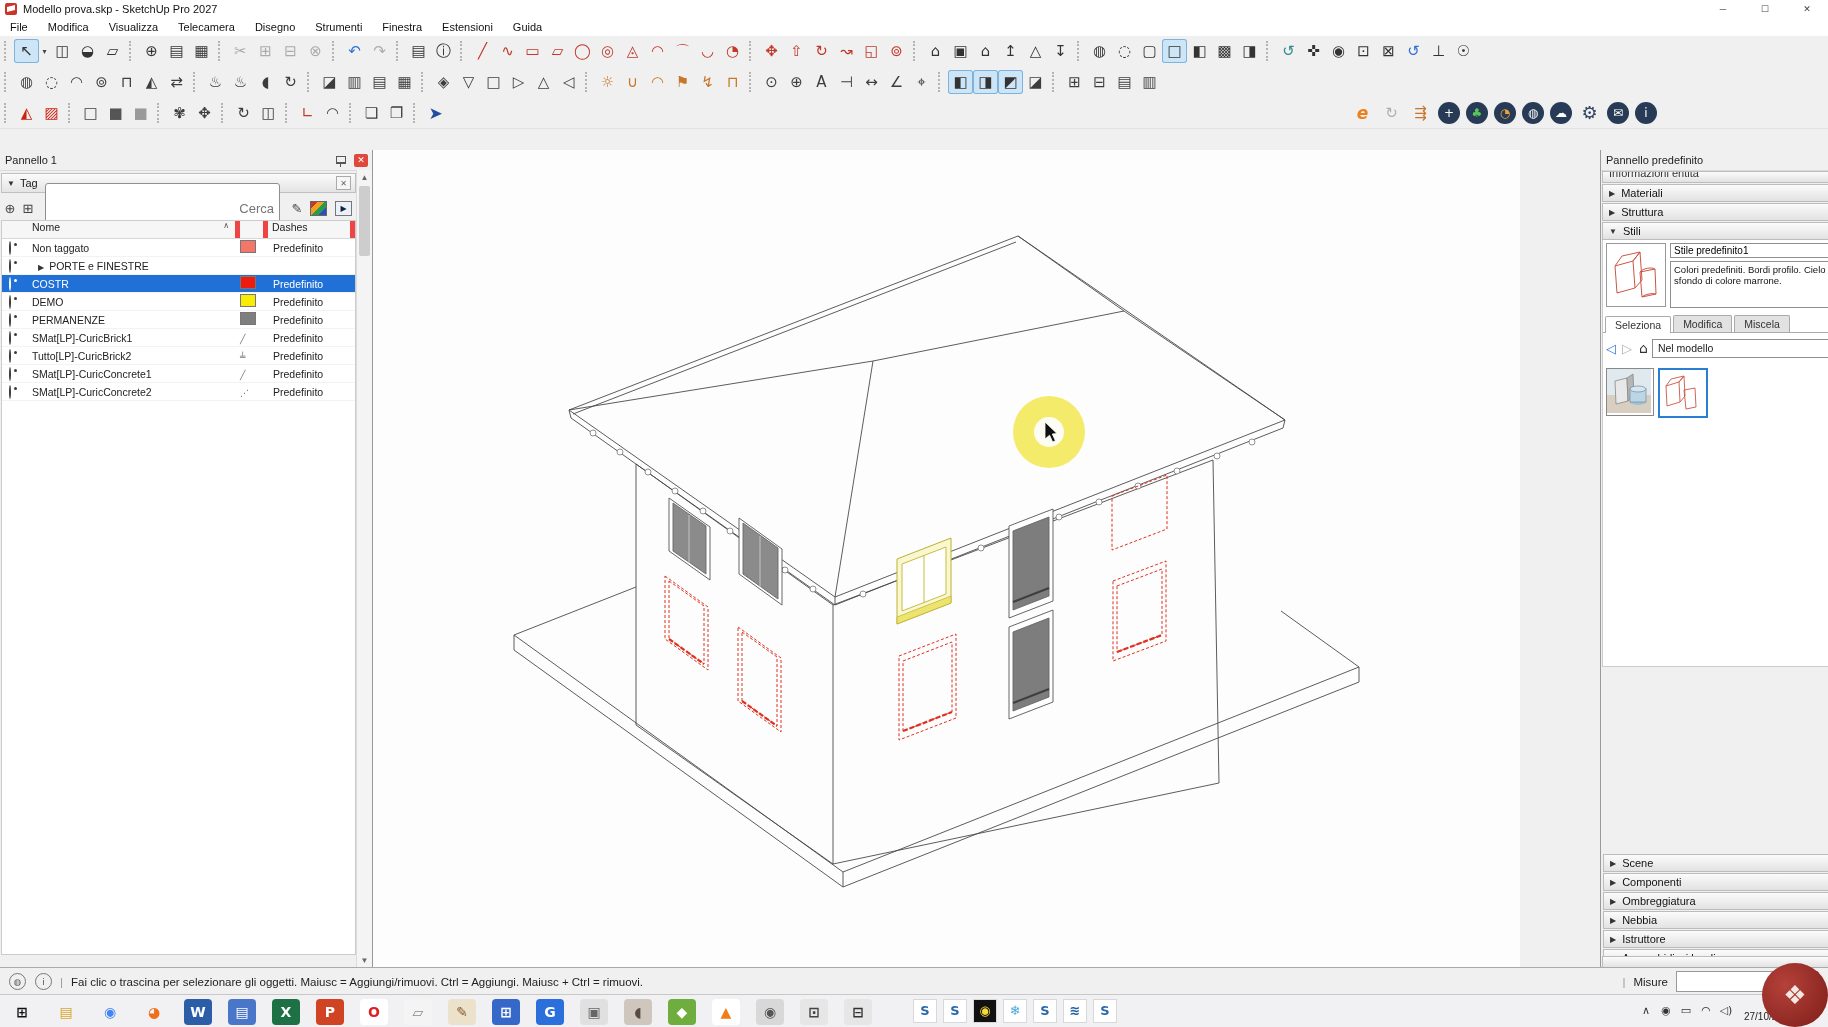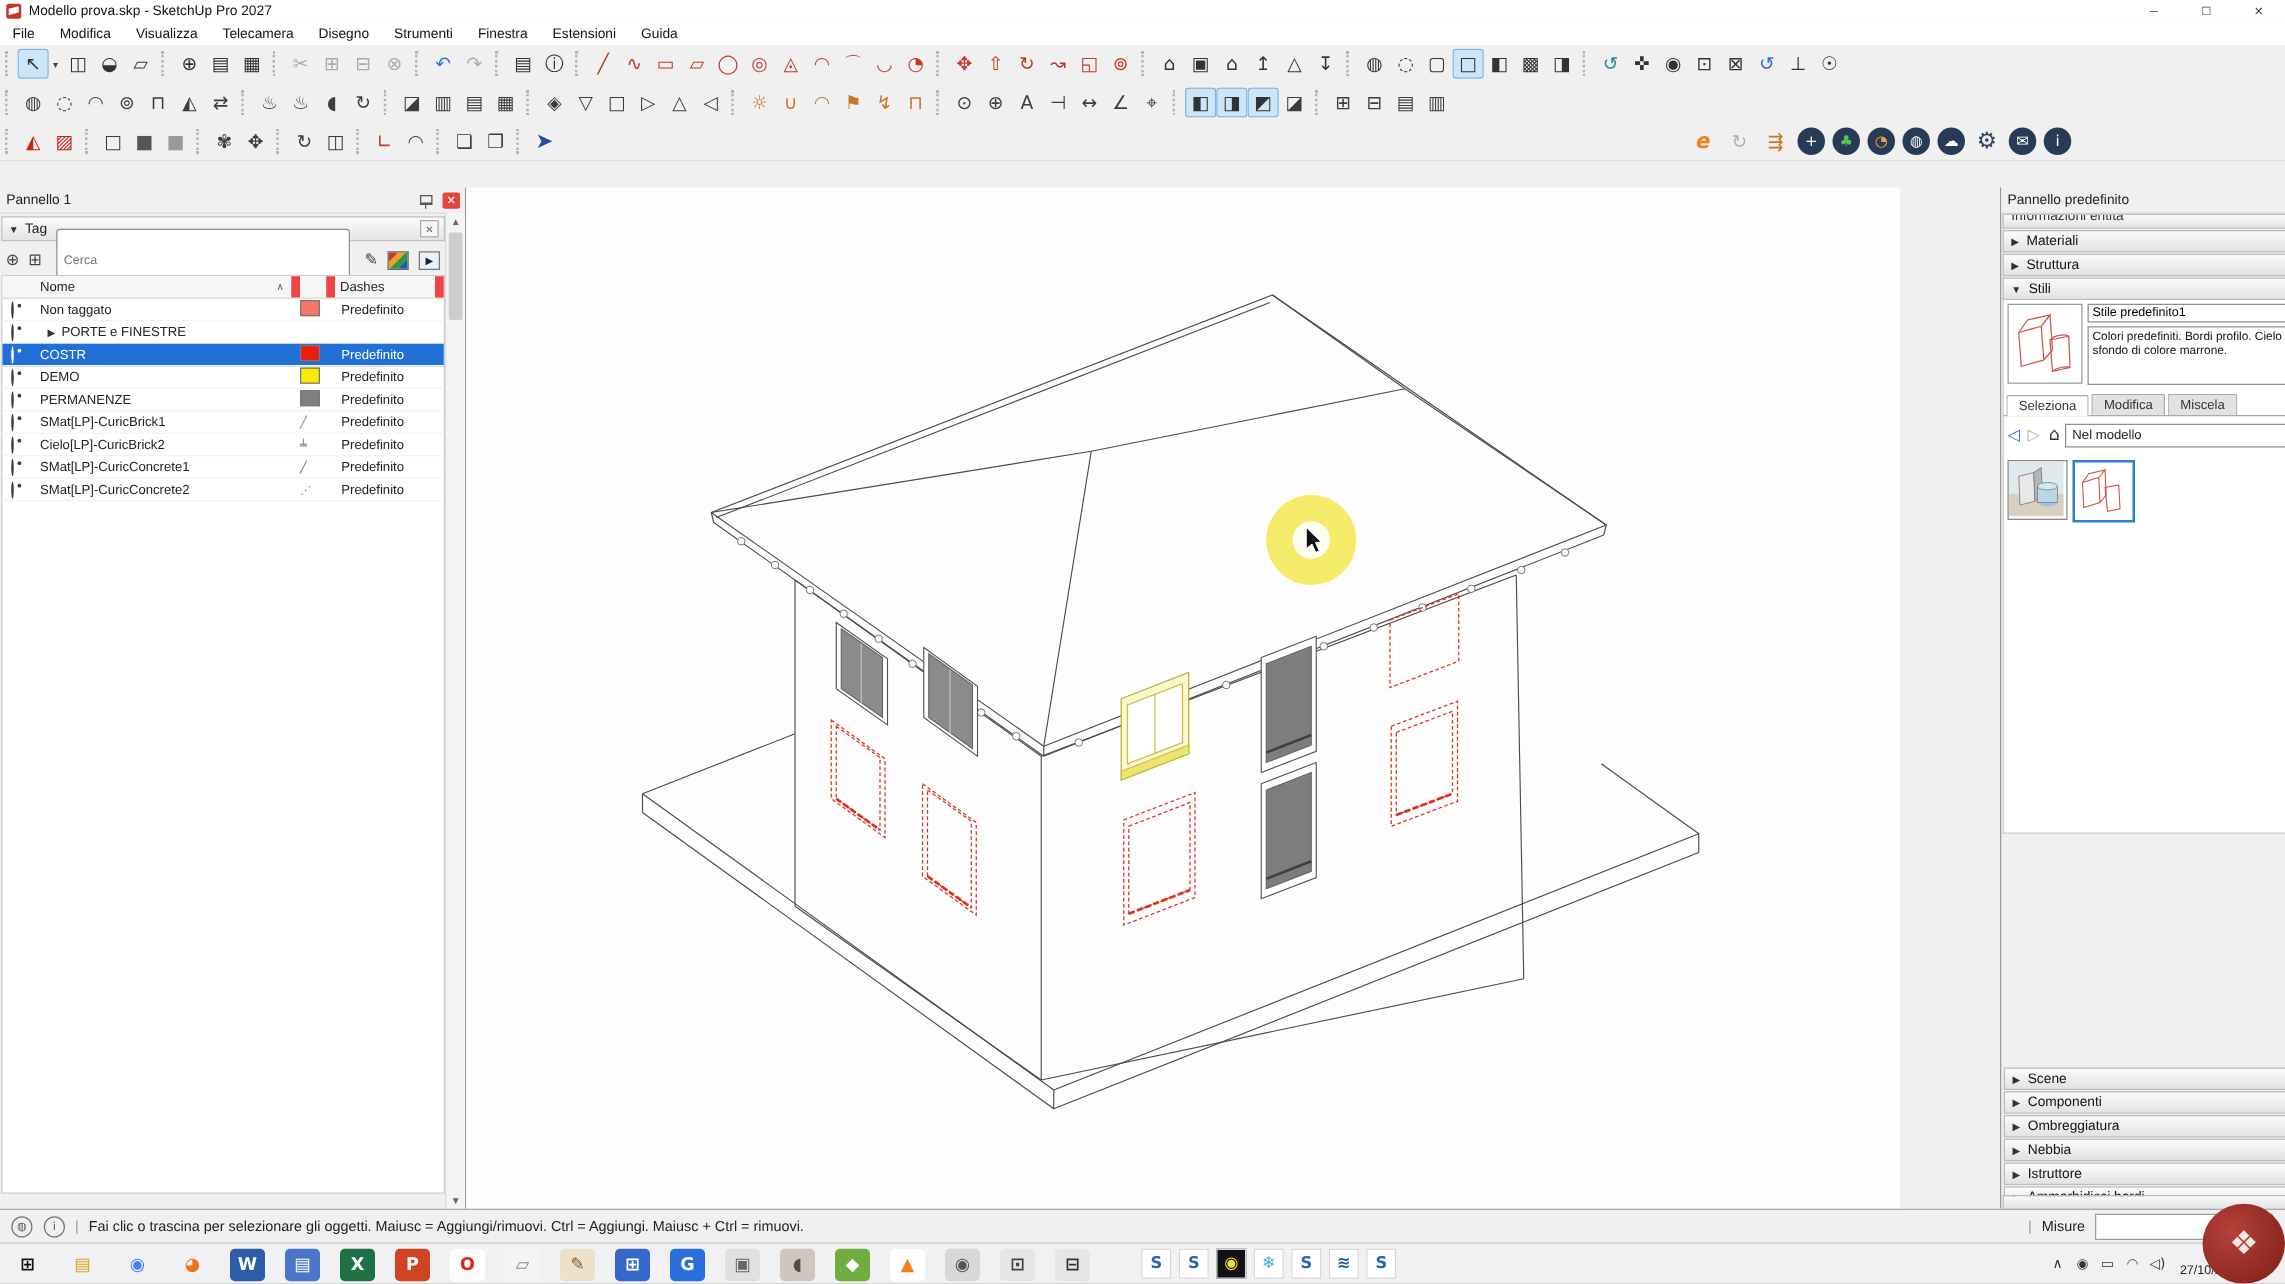--- a/index.html
+++ b/index.html
@@ -50,27 +50,27 @@
   .secbar .arr{font-size:8px;color:#333;margin-right:6px;}
   .vscroll{position:absolute;top:20px;bottom:0;width:15px;right:0;background:#f4f4f4;border-left:1px solid #dcdcdc;}
   .vscroll .sa{position:absolute;left:0;width:15px;height:14px;display:flex;align-items:center;justify-content:center;font-size:8px;color:#666;}
   .vscroll .thumb{position:absolute;left:2px;width:11px;background:#cdcdcd;border-radius:2px;}
   
   .leftpanel{left:0;top:150px;width:372px;height:817px;background:#f0f0f0;border-right:1px solid #999;}
   .tagbar{height:18px;margin:2px 16px 0 1px;background:linear-gradient(#fbfbfb,#e4e4e4);border:1px solid #c0c0c0;display:flex;align-items:center;font-size:11px;padding-left:5px;}
   .tagbar .arr{font-size:8px;margin-right:5px;color:#333;}
   .tagtools{height:26px;margin:2px 16px 0 1px;display:flex;align-items:center;background:#f0f0f0;}
   .ticon{width:18px;height:18px;display:flex;align-items:center;justify-content:center;font-size:13px;color:#444;font-family:"DejaVu Sans",sans-serif;}
-  .search{flex:1;height:16px;margin:0 8px;border:1px solid #8f8f8f;border-radius:3px;background:#fff;font-size:10px;padding:16px 5px;color:#333;font-family:"Liberation Sans",sans-serif;}
+  .search{flex:1;height:16px;margin:0 8px;border:1px solid #8f8f8f;border-radius:3px;background:#fff;font-size:13px;padding:16px 5px;color:#333;font-family:"Liberation Sans",sans-serif;text-align:right;}
   .swatches-ico{width:15px;height:13px;background:linear-gradient(135deg,#cc3333 25%,#f0a020 25% 50%,#2a9a50 50% 75%,#2a50c0 75%);border:1px solid #666;margin:0 4px;}
   .detailfly{width:15px;height:13px;border:1px solid #777;background:#eaf1fb;color:#123;font-size:8px;display:flex;align-items:center;justify-content:center;margin:0 4px;}
   .tagtable{position:absolute;left:1px;right:16px;top:70px;bottom:12px;background:#fff;border:1px solid #ccc;font-size:10.5px;}
   .trow{display:grid;grid-template-columns:26px 212px 28px 1fr;height:17px;align-items:center;border-bottom:1px solid #f3f3f3;}
   .trow.header{background:#f6f6f6;border-bottom:1px solid #d8d8d8;color:#222;}
-  .trow.header .hc{display:flex;align-items:center;height:17px;border-right:7px solid #ef4444;padding-left:4px;}
+  .trow.header .hc{display:flex;height:17px;border-right:5px solid #ef4444;padding-left:4px;}
   .trow.sel{background:#2170d8;color:#fff;}
   .eye{width:12px;height:8px;border:1px solid #3c3c3c;border-radius:50%;position:relative;margin-left:7px;}
   .eye::after{content:"";position:absolute;left:3.5px;top:1.5px;width:3px;height:3px;background:#3c3c3c;border-radius:50%;}
   .trow.sel .eye{border-color:#fff;} .trow.sel .eye::after{background:#fff;}
   .swatch{width:14px;height:11px;border:1px solid #777;}
   .dashpat{font-size:9px;color:#777;font-family:"DejaVu Sans",sans-serif;}
   .foldarr{font-size:8px;margin:0 5px 0 10px;color:#333;}
   
   .canvas{left:373px;top:150px;width:1147px;height:817px;background:#fdfdfd;}
   
@@ -357,21 +357,21 @@
             <span style="padding-left: 5px;">Predefinito</span>
           </div>
           <div class="trow">
             <span><span class="eye"></span></span>
             <span style="padding-left: 4px;">SMat[LP]-CuricBrick1</span>
             <span><span class="dashpat">╱</span></span>
             <span style="padding-left: 5px;">Predefinito</span>
           </div>
           <div class="trow">
             <span><span class="eye"></span></span>
-            <span style="padding-left: 4px;">Cielo[LP]-CuricBrick2</span>
+            <span style="padding-left: 4px;">Tutto[LP]-CuricBrick2</span>
             <span><span class="dashpat">╧</span></span>
             <span style="padding-left: 5px;">Predefinito</span>
           </div>
           <div class="trow">
             <span><span class="eye"></span></span>
             <span style="padding-left: 4px;">SMat[LP]-CuricConcrete1</span>
             <span><span class="dashpat">╱</span></span>
             <span style="padding-left: 5px;">Predefinito</span>
           </div>
           <div class="trow">

